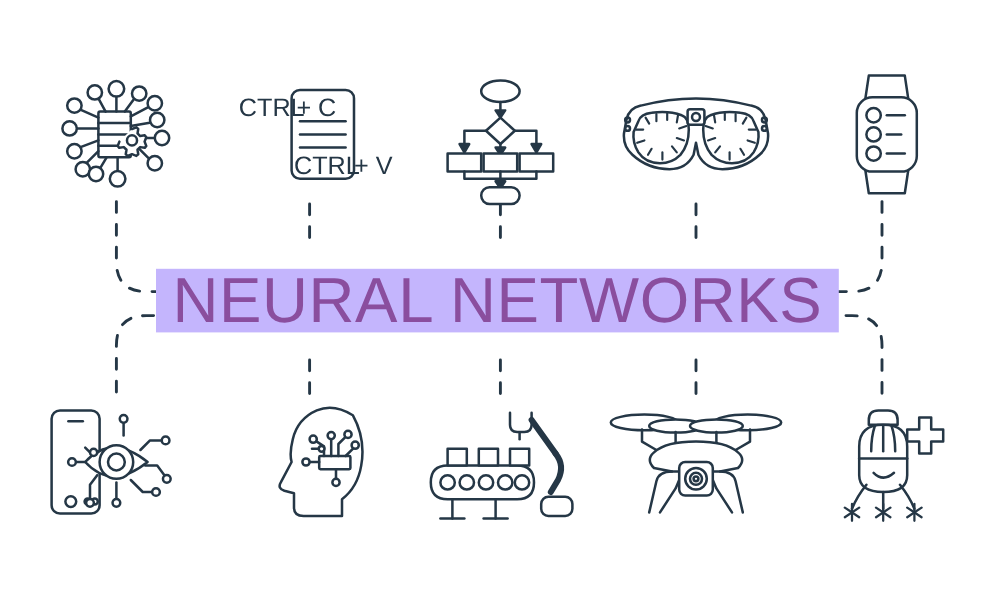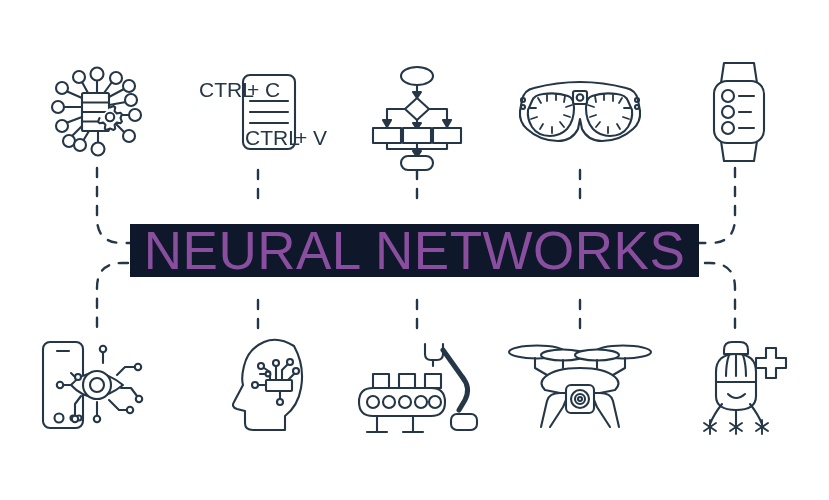--- a/index.html
+++ b/index.html
@@ -29,21 +29,21 @@
     width:829px; height:70px;
     display:flex; align-items:center; justify-content:center;
   }
   #title{
     font-family:"Liberation Sans", sans-serif;
     font-size:53px;
     font-weight:400;
     letter-spacing:0.5px;
     color:#8a4e9e;
     white-space:nowrap;
-    background:#0f172a;
+    background:#c4b5fd;
     padding:0 14px;
     line-height:1;
   }
 
   
   .icon-cell{
     position:absolute;
     width:140px; height:120px;
     display:flex; align-items:center; justify-content:center;
   }

